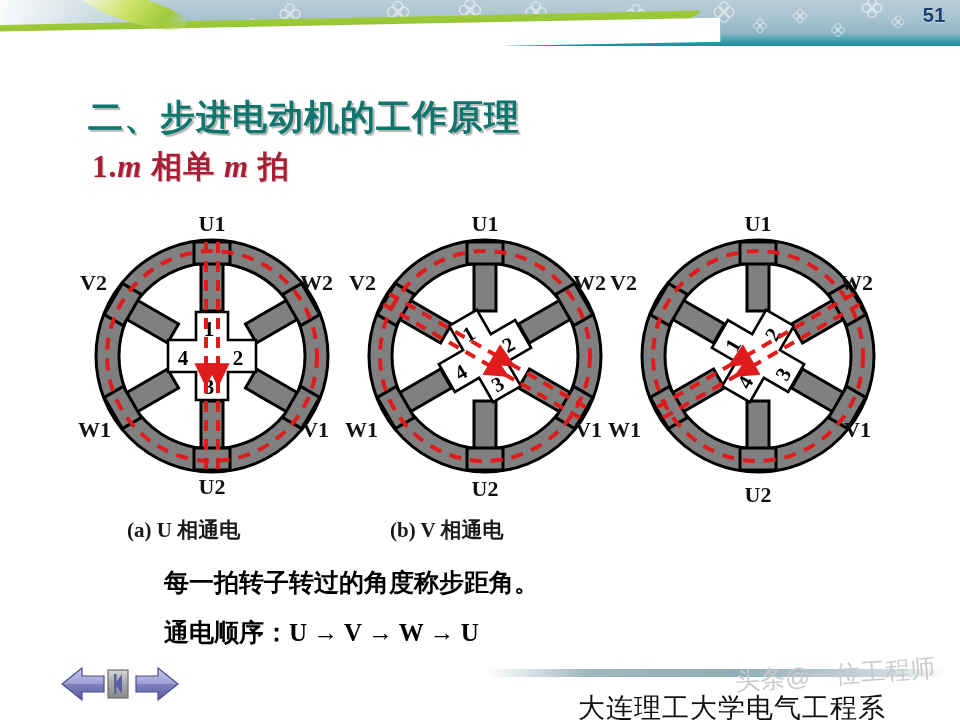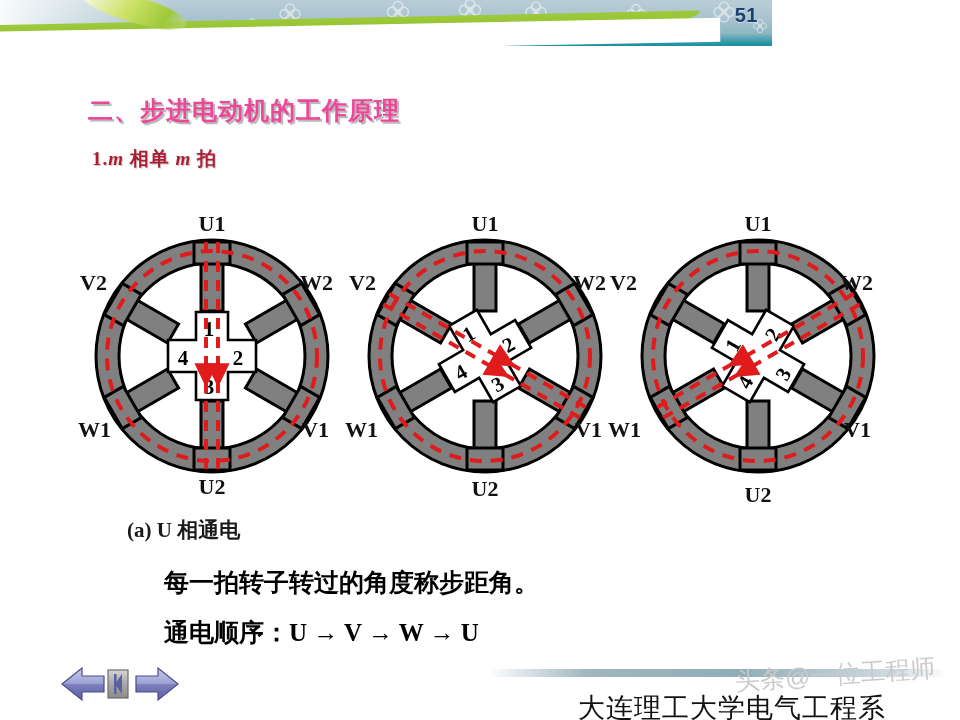--- a/index.html
+++ b/index.html
@@ -1,21 +1,21 @@
 <!DOCTYPE html>
 <html><head>
 <meta charset="utf-8">
 <style>
   html,body{margin:0;padding:0;}
   body{
     width:960px;height:720px;background:#ffffff;overflow:hidden;position:relative;
     font-family:"Liberation Serif","DejaVu Serif",serif;
   }
   
-  .banner{position:absolute;left:0;top:0;width:772px;height:46px;overflow:hidden;}
+  .banner{position:absolute;left:0;top:0;width:960px;height:46px;overflow:hidden;}
   .banner-sky{
     position:absolute;left:0;top:0;width:960px;height:46px;
     background:linear-gradient(180deg,#b9cdd6 0%,#a9c3cf 40%,#8fb7c4 72%,#2e99a8 92%,#1d8ea0 100%);
   }
   .banner-sky2{
     position:absolute;left:0;top:0;width:960px;height:46px;
     background:linear-gradient(90deg,rgba(255,255,255,0.92) 0%,rgba(255,255,255,0.55) 7%,rgba(255,255,255,0) 18%,rgba(255,255,255,0) 100%);
   }
   .banner-green{
     position:absolute;left:-20px;top:18px;width:720px;height:46px;
@@ -38,28 +38,28 @@
   .pgnum{
     position:absolute;right:14px;top:4px;color:#1c3f6e;
     font-family:"Liberation Sans","DejaVu Sans",sans-serif;
     font-weight:bold;font-size:20px;letter-spacing:0.5px;
     text-shadow:0 1px 1px rgba(255,255,255,0.45);
   }
   
   .title-main{
     position:absolute;left:88px;top:94px;
     font-family:"Liberation Serif","DejaVu Serif",serif;
-    font-size:25px;font-weight:bold;color:#ec4899;letter-spacing:1px;
+    font-size:35px;font-weight:bold;color:#0f766e;letter-spacing:1px;
     text-shadow:2px 2px 1px rgba(120,120,120,0.55);
     white-space:nowrap;
   }
   .title-sub{
     position:absolute;left:92px;top:146px;
     font-family:"Liberation Serif","DejaVu Serif",serif;
-    font-size:19px;font-weight:bold;color:#a81f35;letter-spacing:1px;
+    font-size:31px;font-weight:bold;color:#a81f35;letter-spacing:1px;
     text-shadow:1px 1px 1px rgba(160,120,120,0.45);
     white-space:nowrap;
   }
   .title-sub .ital{font-style:italic;}
   
   .figs{position:absolute;left:0;top:206px;width:960px;height:300px;}
   .fig{position:absolute;top:0;width:300px;height:300px;}
   .fig svg{display:block;}
   .caption-row{position:absolute;left:0;top:516px;width:864px;height:34px;}
   .caption{
@@ -426,20 +426,21 @@
         <text x="232" y="84">W2</text>
         <text x="0" y="231">W1</text>
         <text x="236" y="231">V1</text>
       </g>
     </svg>
   </div>
 </div>
 
 <div class="caption-row">
   <div class="caption" style="left:127px;">(a) U 相通电</div>
+  <div class="caption" style="left:390px;">(b) V 相通电</div>
 </div>
 
 <div class="btext btext1">每一拍转子转过的角度称步距角。</div>
 <div class="btext btext2">通电顺序：U → V → W → U</div>
 
 <div class="nav">
   <svg width="120" height="44" viewBox="0 0 120 44">
     <defs>
       <linearGradient id="arrGrad" x1="0" y1="0" x2="0" y2="1">
         <stop offset="0%" stop-color="#c9ccea"></stop>

